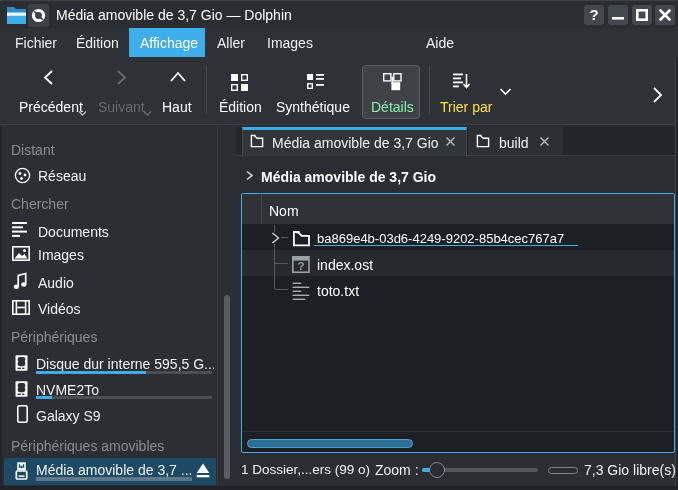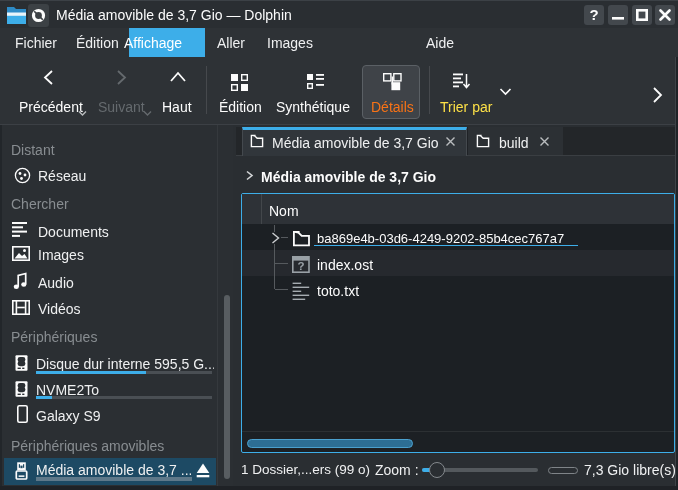--- a/index.html
+++ b/index.html
@@ -41,21 +41,21 @@
  <svg width="12" height="12">
       <path d="M1.5 1.5 L10.5 10.5 M10.5 1.5 L1.5 10.5" stroke="#fcfcfc" stroke-width="2.6" stroke-linecap="round"></path>
     </svg>
 </div>
 
 <div class="abs" style="left:0;top:28px;width:678px;height:29px;background:#2e3236"></div>
 <div class="abs" style="left:129px;top:28px;width:76px;height:29px;background:#3daee9"></div>
 <div class="abs" style="left:0;top:35px;width:480px;height:16px;color:#eff0f1">
  <span class="abs" style="left:15px">Fichier</span>
  <span class="abs" style="left:76px">Édition</span>
- <span class="abs" style="left:124px;color:#ffffff">Affichage</span>
+ <span class="abs" style="left:140px;color:#ffffff">Affichage</span>
  <span class="abs" style="left:217px">Aller</span>
  <span class="abs" style="left:267px">Images</span>
  <span class="abs" style="left:426px">Aide</span>
 </div>
 
 <div class="abs" style="left:0;top:57px;width:678px;height:68px;background:#2e3236;border-bottom:1px solid #3c4045;box-sizing:border-box"></div>
 
 <svg class="abs" style="left:41px;top:69px" width="16" height="17" viewBox="0 0 16 17">
     <path d="M11 2 L4 8.5 L11 15" fill="none" stroke="#fcfcfc" stroke-width="1.8"></path>
   </svg>
@@ -96,21 +96,21 @@
 </svg>
 <div class="abs" style="left:276px;top:99px;color:#fcfcfc">Synthétique</div>
 
 <div class="abs" style="left:362px;top:65px;width:58px;height:54px;background:#3f4348;border:1px solid #5b6065;border-radius:4px;box-sizing:border-box"></div>
 <svg class="abs" style="left:383px;top:73px" width="19" height="18" viewBox="0 0 19 18">
  <rect x="0.7" y="0.7" width="7.2" height="7.2" fill="none" stroke="#fcfcfc" stroke-width="1.4"></rect>
  <rect x="10.8" y="0.7" width="7.2" height="7.2" fill="none" stroke="#fcfcfc" stroke-width="1.4"></rect>
  <rect x="8.6" y="3.5" width="1.4" height="8" fill="#fcfcfc"></rect>
  <rect x="8.4" y="9.2" width="8.8" height="8" fill="#fcfcfc"></rect>
 </svg>
-<div class="abs" style="left:371px;top:99px;color:#f97316">Détails</div>
+<div class="abs" style="left:371px;top:99px;color:#86efac">Détails</div>
 
 <div class="abs" style="left:429px;top:66px;width:1px;height:48px;background:#46494d"></div>
 
 <svg class="abs" style="left:452px;top:72px" width="19" height="19" viewBox="0 0 19 19">
  <rect x="1" y="1.5" width="10" height="1.8" fill="#fcfcfc"></rect>
  <rect x="1" y="5.5" width="8" height="1.8" fill="#fcfcfc"></rect>
  <rect x="1" y="9.5" width="10" height="1.8" fill="#fcfcfc"></rect>
  <rect x="1" y="13.5" width="6" height="1.8" fill="#fcfcfc"></rect>
  <path d="M14.5 2 v13 M11.5 12 l3 3.5 l3-3.5" fill="none" stroke="#fcfcfc" stroke-width="1.5"></path>
 </svg>

